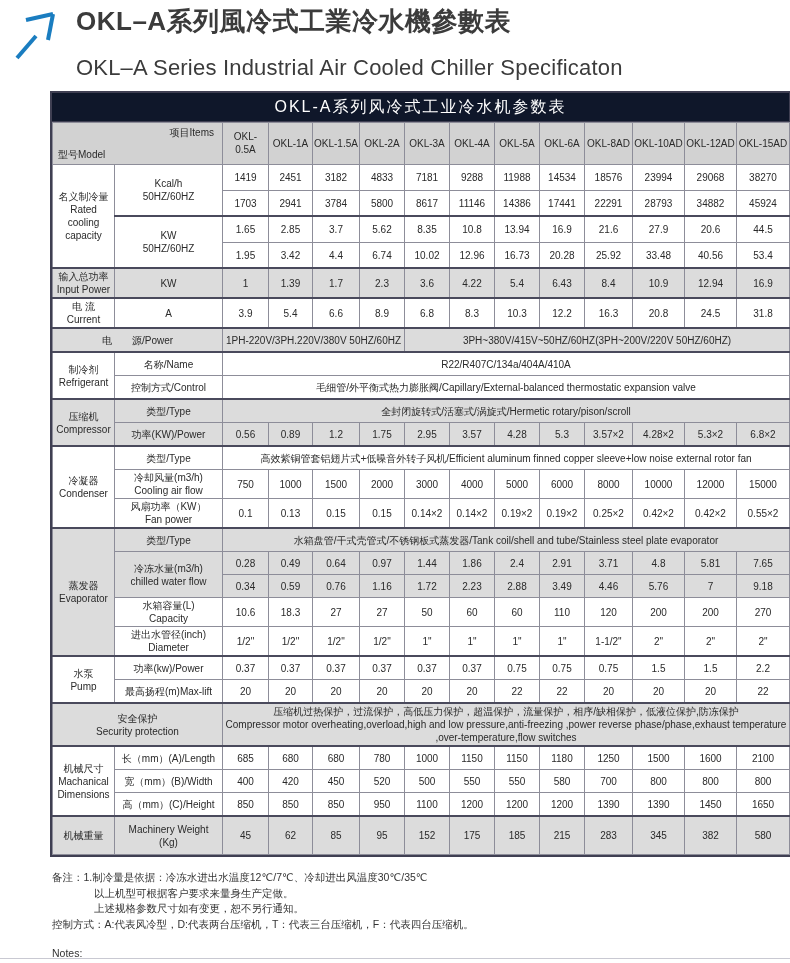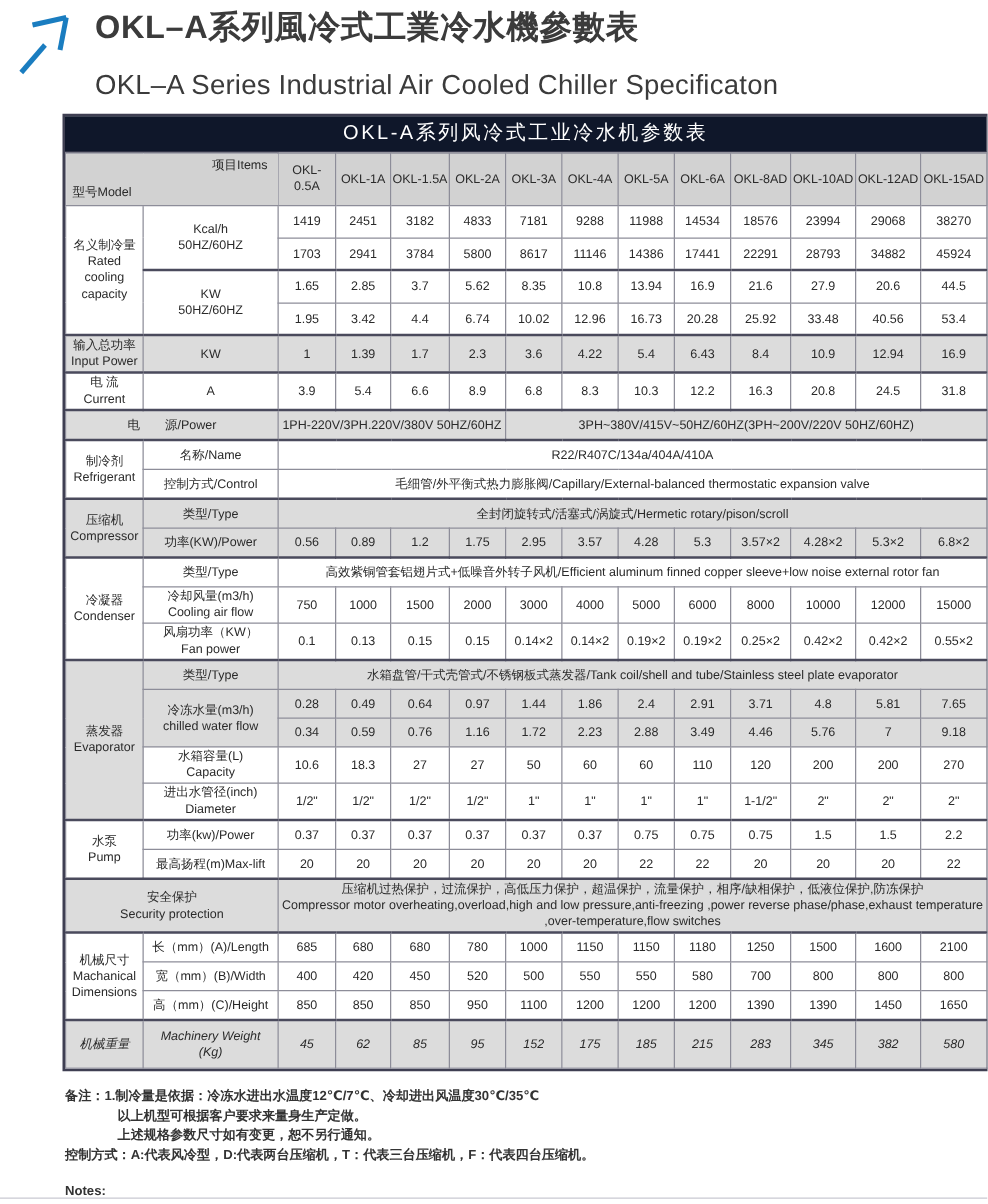--- a/index.html
+++ b/index.html
@@ -36,21 +36,21 @@
     background-image:linear-gradient(to bottom right,
       rgba(0,0,0,0) calc(50% - 0.8px),#66666f calc(50% - 0.8px),
       #66666f calc(50% + 0.8px),rgba(0,0,0,0) calc(50% + 0.8px));
     background-color:#d2d2d2;
   }
   .corner-model{position:absolute;left:5px;bottom:3px;font-size:10px;}
   .corner-items{position:absolute;right:8px;top:3px;font-size:10px;}
   td.lab{font-size:10px;}
   td.left{text-align:left;padding:5px 9px;line-height:1.65;font-size:10px;}
   
-  .notes{margin:13px 0 0 52px;width:726px;color:#333;font-weight:bold;}
+  .notes{margin:13px 0 0 52px;width:726px;color:#333;}
   .notes .note{font-size:10.5px;line-height:1.5;}
   .notes-en .note{font-size:10.5px;line-height:1.42;}
   .ind0{padding-left:0;}
   .ind1{padding-left:34px;}
   .ind2{padding-left:42px;}
   .bottom-rule{position:absolute;left:0;bottom:4px;width:790px;border-top:1px solid #c9c9d2;}
 </style>
 </head>
 <body>
 
@@ -423,21 +423,21 @@
           <td>950</td>
           <td>1100</td>
           <td>1200</td>
           <td>1200</td>
           <td>1200</td>
           <td>1390</td>
           <td>1390</td>
           <td>1450</td>
           <td>1650</td>
         </tr>
-        <tr class="gray sec" style="height: 38px; font-style: italic;">
+        <tr class="gray sec" style="height: 38px;">
           <td class="lab">机械重量</td>
           <td class="lab">Machinery Weight
 (Kg)</td>
           <td>45</td>
           <td>62</td>
           <td>85</td>
           <td>95</td>
           <td>152</td>
           <td>175</td>
           <td>185</td>

